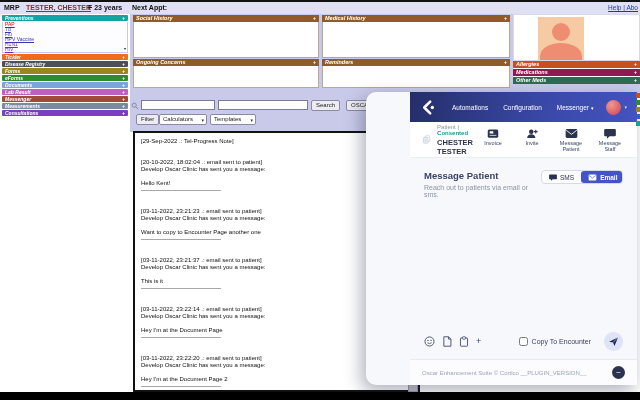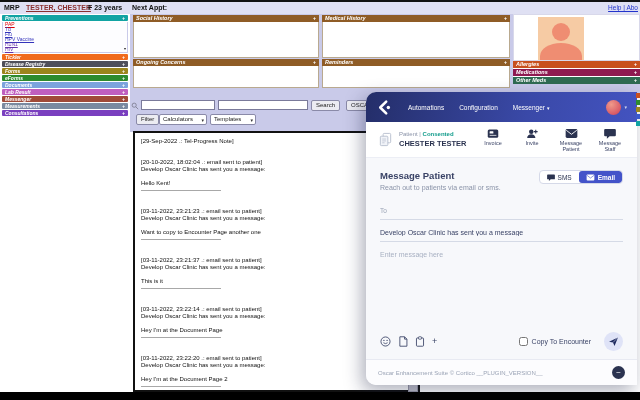--- a/index.html
+++ b/index.html
@@ -64,21 +64,21 @@
 
   
   .notes { position:absolute; left:133px; top:131px; width:287px; height:261px; background:#fff; border:2px solid #111;
            padding:5px 6px; z-index:3; }
   .notes pre { font-family:"Liberation Sans", sans-serif; font-size:6px; line-height:7px; color:#111; white-space:pre-wrap; }
   .notes-scroll { position:absolute; left:408px; top:378px; width:10px; height:14px; background:#c4c4cf; border:1px solid #9a9aa8; z-index:4; }
 
   
   .overlay { position:absolute; left:366px; top:92px; width:271px; height:293px; z-index:50;
              border-radius:10px 0 0 10px; box-shadow:-4px 6px 18px rgba(20,25,60,.35); overflow:hidden;
-             display:flex; flex-direction:column; background:#f7f8fb; }
+             display:flex; flex-direction:column; background:#f7f8fb;padding-left:44px; }
   .ov-head { height:30px; flex:0 0 30px; background:linear-gradient(100deg,#242e69 0%,#3a49a8 60%,#4353c0 100%);
              display:flex; align-items:center; padding:0 10px; }
   .ov-nav { color:#fff; font-size:6.5px; margin-left:15px; cursor:pointer; white-space:nowrap; }
   .ov-nav .car { font-size:5px; margin-left:2px; }
   .ov-avatar { margin-left:auto; width:15px; height:15px; border-radius:50%;
                background:radial-gradient(circle at 35% 30%, #f09a8a 0%, #d85a66 70%, #b23a4a 100%); cursor:pointer; }
   .ov-av-car { color:#cfd4f0; font-size:5px; margin-left:3px; cursor:pointer; }
 
   .ov-patient { height:36px; flex:0 0 36px; background:#fff; display:flex; align-items:center; padding:0 12px; border-bottom:1px solid #eceef5; }
   .ov-pcol { margin-left:6px; }
@@ -383,25 +383,20 @@
           <div class="ov-seg sel">
             <svg width="9" height="7" viewBox="0 0 16 13">
               <rect x="0.8" y="1" width="14.4" height="11" rx="1.8" fill="#ffffff"></rect>
               <path d="M1.5 2.5 L8 7.5 L14.5 2.5" fill="none" stroke="#4353c9" stroke-width="1.1"></path>
             </svg>
             <span>Email</span>
           </div>
         </div>
       </div>
 
-      <div class="ov-form">
-        <div class="ov-tolabel">To</div>
-        <input class="ov-input" value="Develop Oscar Clinic has sent you a message" style="">
-        <input class="ov-input ov-msg" placeholder="Enter message here" style="">
-      </div>
 
       <div class="ov-tools">
         <span class="ov-ticon">
           <svg width="11" height="11" viewBox="0 0 14 14">
             <circle cx="7" cy="7" r="5.8" fill="none" stroke="#3a4366" stroke-width="1.1"></circle>
             <circle cx="5" cy="5.6" r="0.8" fill="#3a4366"></circle>
             <circle cx="9" cy="5.6" r="0.8" fill="#3a4366"></circle>
             <path d="M4.3 8.6 Q7 10.8 9.7 8.6" fill="none" stroke="#3a4366" stroke-width="1"></path>
           </svg>
         </span>

